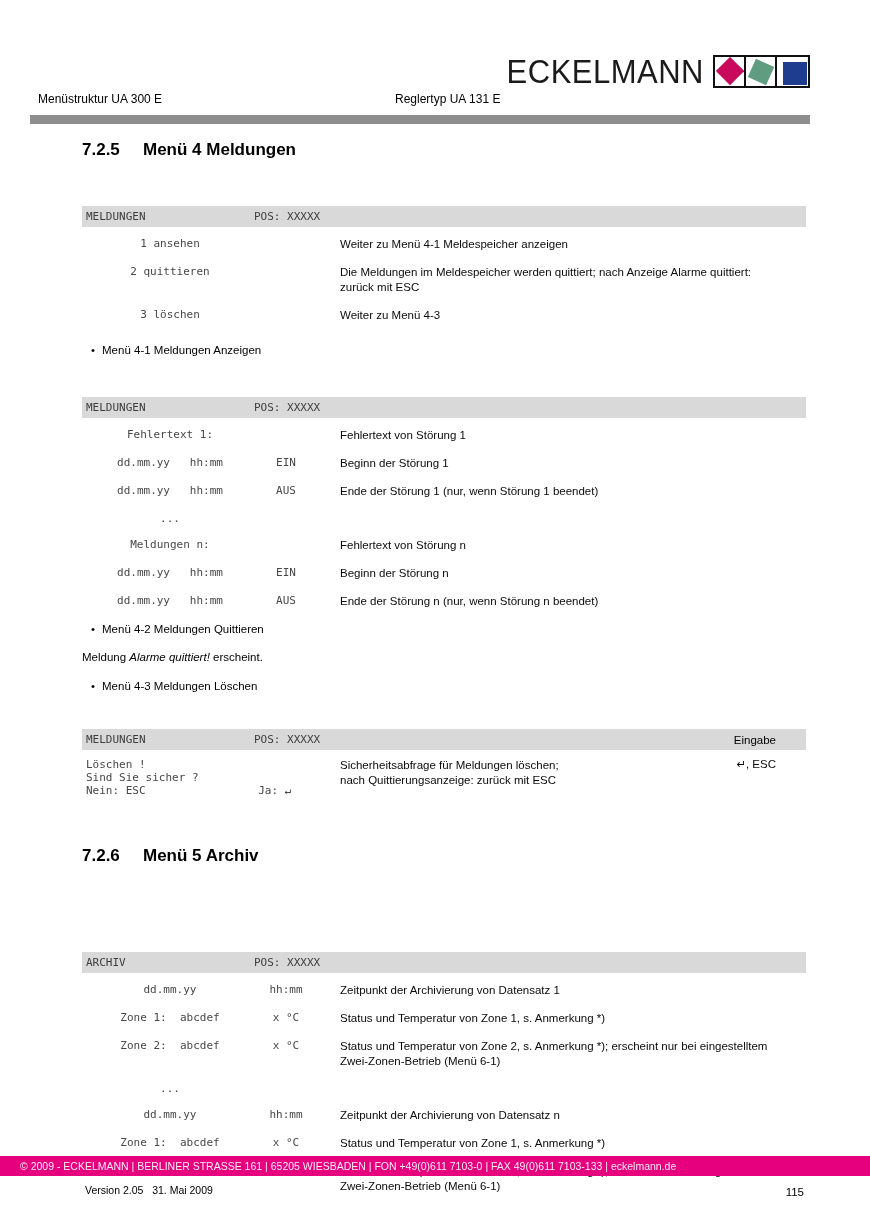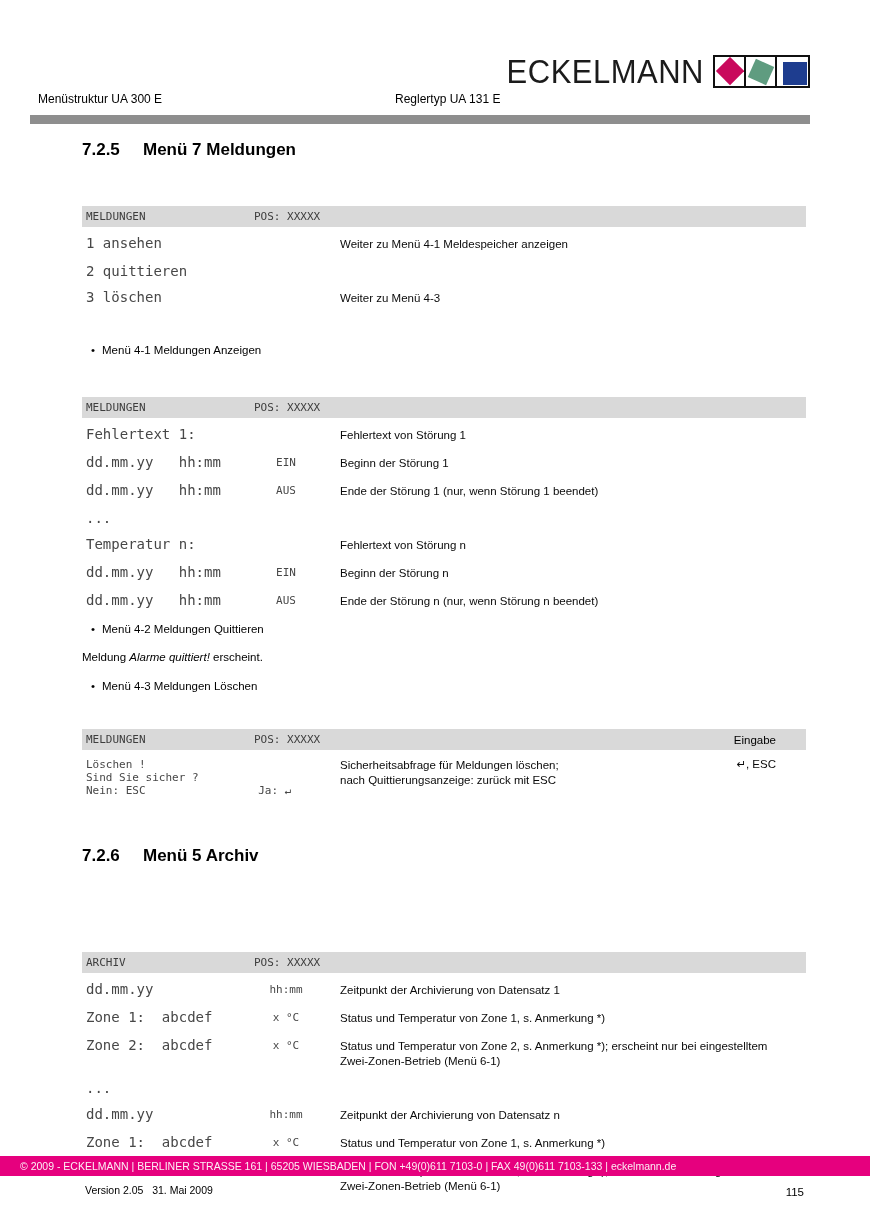--- a/index.html
+++ b/index.html
@@ -46,21 +46,21 @@
     background:#d9d9d9; height:21px; display:flex; align-items:center;
     font-size:11px; color:#3d3d3d; white-space:pre;
   }
   .t-head .h-name { width:172px; padding-left:4px; }
   .t-head .h-input {
     margin-left:auto; padding-right:30px;
     font-family:"Liberation Sans","DejaVu Sans",sans-serif; font-size:11.5px; color:#000;padding-left:44px;
   }
   .t-row { display:flex; align-items:flex-start; margin-top:13px; }
   .t-row.first { margin-top:10px; }
-  .c-left  { width:172px; padding-left:4px; font-size:14px; line-height:13px; color:#474747; white-space:pre; }
+  .c-left  { width:172px; padding-left:4px; font-size:11px; line-height:13px; color:#474747; white-space:pre;text-align:center; }
   .c-val   { width:64px; text-align:center; font-size:11px; line-height:13px; color:#474747; white-space:pre; }
   .c-desc  { margin-left:22px; width:445px; font-size:11.5px; line-height:15px; color:#0a0a0a; }
   .c-left3 { width:236px; padding-left:4px; font-size:11px; line-height:13px; color:#474747; white-space:pre; }
   .c-desc3 { margin-left:22px; width:360px; font-size:11.5px; line-height:15px; color:#0a0a0a; white-space:pre-line; }
   .c-input { margin-left:auto; padding-right:30px; font-size:11.5px; line-height:13px; color:#0a0a0a; }
 
   
   .footer-bar {
     position:absolute; left:0; top:1156px; width:870px; height:20px;
     background:#e6007e; color:#fdeef5; font-size:10.5px; line-height:20px; padding-left:20px;
@@ -87,36 +87,37 @@
 </div>
 
 <div class="header-line">
   <span>Menüstruktur UA 300 E</span>
   <span class="header-center">Reglertyp UA 131 E</span>
 </div>
 <div class="top-rule"></div>
 
 <div class="sec-head" style="top:140px">
   <span class="sec-num">7.2.5</span>
-  <span>Menü 7 Meldungen</span>
+  <span>Menü 4 Meldungen</span>
 </div>
 
 <div class="tbl" style="top:206px">
   <div class="t-head mono">
     <span class="h-name">MELDUNGEN</span>
     <span>POS: XXXXX</span>
   </div>
   <div class="t-row first">
     <span class="c-left mono">1 ansehen</span>
     <span class="c-val mono"></span>
     <span class="c-desc">Weiter zu Menü 4-1 Meldespeicher anzeigen</span>
   </div>
   <div class="t-row">
     <span class="c-left mono">2 quittieren</span>
     <span class="c-val mono"></span>
+    <span class="c-desc">Die Meldungen im Meldespeicher werden quittiert; nach Anzeige Alarme quittiert: zurück mit ESC</span>
   </div>
   <div class="t-row">
     <span class="c-left mono">3 löschen</span>
     <span class="c-val mono"></span>
     <span class="c-desc">Weiter zu Menü 4-3</span>
   </div>
 </div>
 
 <div class="bullet" style="top:344px">Menü 4-1 Meldungen Anzeigen</div>
 
@@ -137,21 +138,21 @@
   </div>
   <div class="t-row">
     <span class="c-left mono">dd.mm.yy   hh:mm</span>
     <span class="c-val mono">AUS</span>
     <span class="c-desc">Ende der Störung 1 (nur, wenn Störung 1 beendet)</span>
   </div>
   <div class="t-row">
     <span class="c-left mono">...</span>
   </div>
   <div class="t-row">
-    <span class="c-left mono">Temperatur n:</span>
+    <span class="c-left mono">Meldungen n:</span>
     <span class="c-val mono"></span>
     <span class="c-desc">Fehlertext von Störung n</span>
   </div>
   <div class="t-row">
     <span class="c-left mono">dd.mm.yy   hh:mm</span>
     <span class="c-val mono">EIN</span>
     <span class="c-desc">Beginn der Störung n</span>
   </div>
   <div class="t-row">
     <span class="c-left mono">dd.mm.yy   hh:mm</span>

